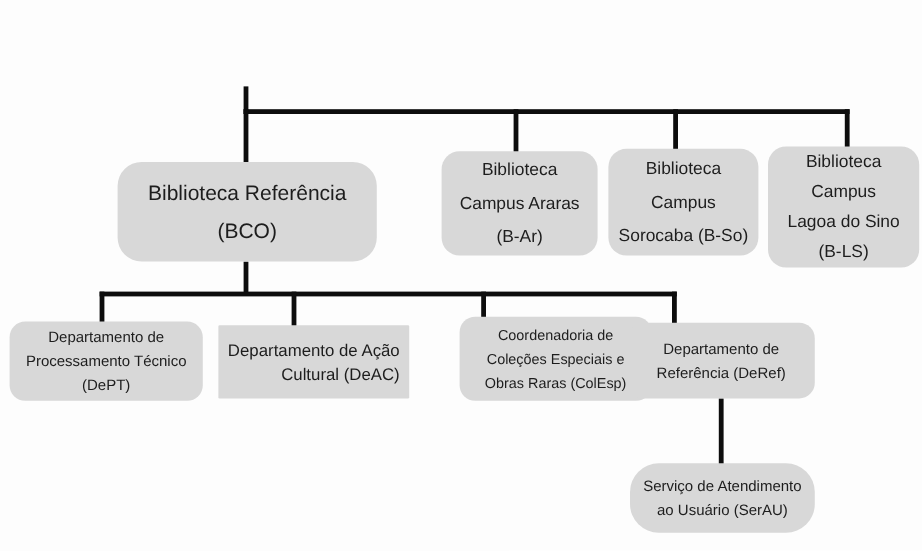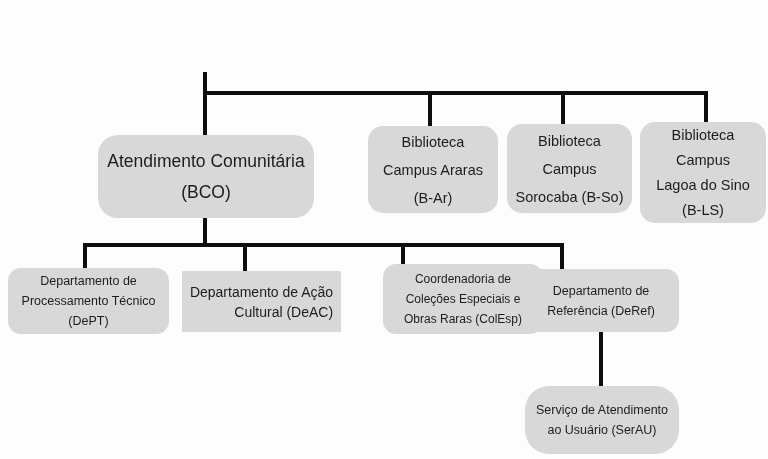--- a/index.html
+++ b/index.html
@@ -33,21 +33,21 @@
   
   .n-sibi   { left: 62px;  top: 14px;  width: 293px; height: 58px;  border-radius: 16px; font-size: 16px;   line-height: 26px; }
   .n-bco    { left: 98px;  top: 135px; width: 216px; height: 83px;  border-radius: 20px; font-size: 17.5px; line-height: 31px; }
   .n-bar    { left: 368px; top: 126px; width: 130px; height: 87px;  border-radius: 15px; font-size: 14.5px; line-height: 28px; }
   .n-bso    { left: 507px; top: 124px; width: 125px; height: 89px;  border-radius: 15px; font-size: 14.5px; line-height: 28px; }
   .n-bls    { left: 640px; top: 122px; width: 126px; height: 101px; border-radius: 15px; font-size: 14.5px; line-height: 25px; }
   .n-dept   { left: 8px;   top: 268px; width: 161px; height: 66px;  border-radius: 13px; font-size: 12.5px; line-height: 20px; }
   .n-deac   { left: 182px; top: 271px; width: 159px; height: 61px;  border-radius: 1px; font-size: 14px; line-height: 20px; text-align: right; }
   .n-colesp { left: 352px; top: 264px; width: 160px; height: 70px;  border-radius: 13px; font-size: 12px; line-height: 20px; margin-left: 31px; }
   .n-deref  { left: 523px; top: 269px; width: 156px; height: 63px;  border-radius: 13px; font-size: 12.5px; line-height: 20px; }
-  .n-serau  { left: 525px; top: 386px; width: 154px; height: 68px;  border-radius: 24px; font-size: 12.5px; line-height: 20px; }
+  .n-serau  { left: 525px; top: 386px; width: 154px; height: 58px;  border-radius: 24px; font-size: 12.5px; line-height: 20px; }
   
   .l1-stub     { left: 203px; top: 72px;  width: 4px;   height: 23px; }
   .l1-h        { left: 203px; top: 91px;  width: 505px; height: 4px;  }
   .l1-d-bco    { left: 203px; top: 91px;  width: 4px;   height: 46px; }
   .l1-d-bar    { left: 428px; top: 91px;  width: 4px;   height: 37px; }
   .l1-d-bso    { left: 561px; top: 91px;  width: 4px;   height: 35px; }
   .l1-d-bls    { left: 704px; top: 91px;  width: 4px;   height: 33px; }
   .l2-stub     { left: 203px; top: 218px; width: 4px;   height: 28px; }
   .l2-h        { left: 83px;  top: 243px; width: 481px; height: 4px;  }
   .l2-d-dept   { left: 83px;  top: 243px; width: 4px;   height: 27px; }
@@ -70,21 +70,21 @@
 
   <div class="line l2-stub"></div>
   <div class="line l2-h"></div>
   <div class="line l2-d-dept"></div>
   <div class="line l2-d-deac"></div>
   <div class="line l2-d-colesp"></div>
   <div class="line l2-d-deref"></div>
 
   <div class="line l3-d-serau"></div>
 
-  <div class="node n-bco">Atendimento Comunitária
+  <div class="node n-bco">Biblioteca Referência
 (BCO)</div>
   <div class="node n-bar">Biblioteca
 Campus Araras
 (B-Ar)</div>
   <div class="node n-bso">Biblioteca
 Campus
 Sorocaba (B-So)</div>
   <div class="node n-bls">Biblioteca
 Campus
 Lagoa do Sino

